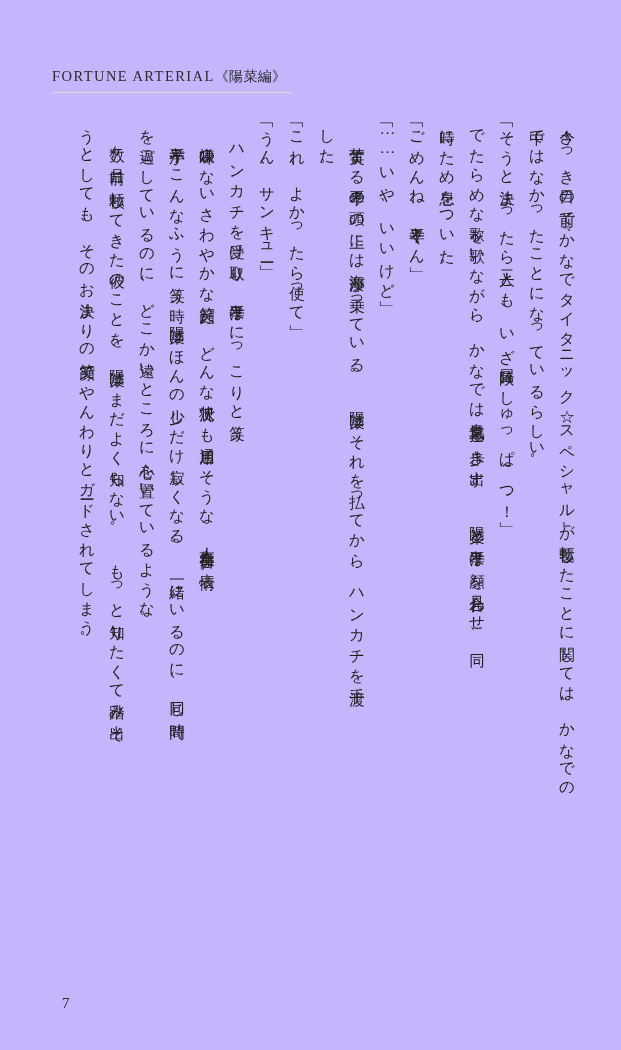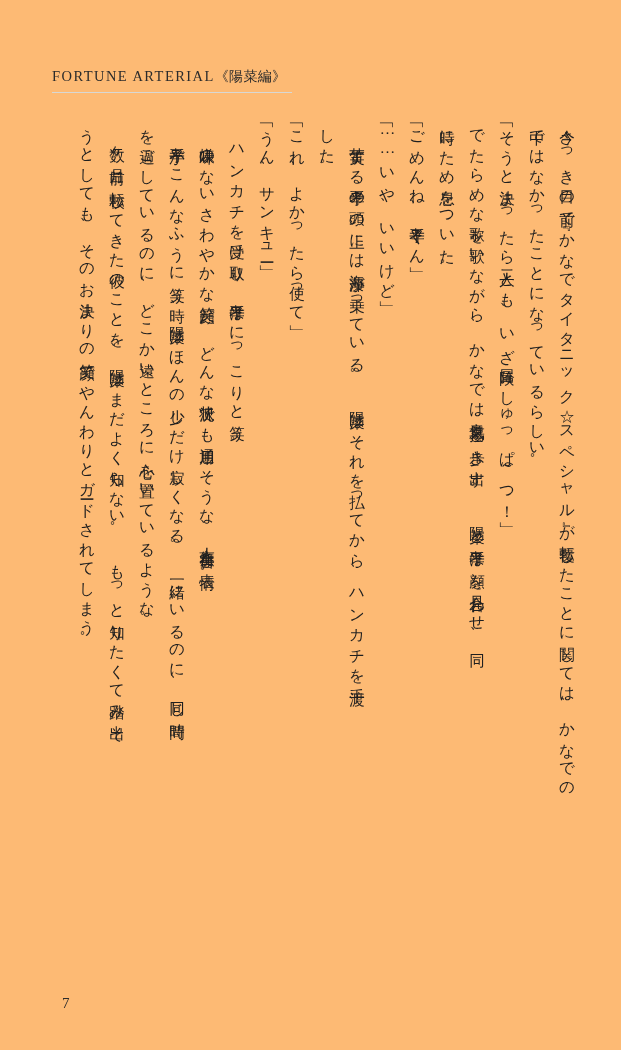--- a/index.html
+++ b/index.html
@@ -12,21 +12,21 @@
     background: #ffffff;
     font-family: "Liberation Serif", "DejaVu Serif", serif;
     color: #1a1a1a;
     position: relative;
     overflow: hidden;
   }
 
   .page {
     position: absolute;
     inset: 0;
-    background: #fdba74;
+    background: #c4b5fd;
     padding-left: 44px;
   }
 
   
   .running-header {
     position: absolute;
     top: 68px;
     left: 52px;
     font-size: 14.5px;
     letter-spacing: 0.06em;

